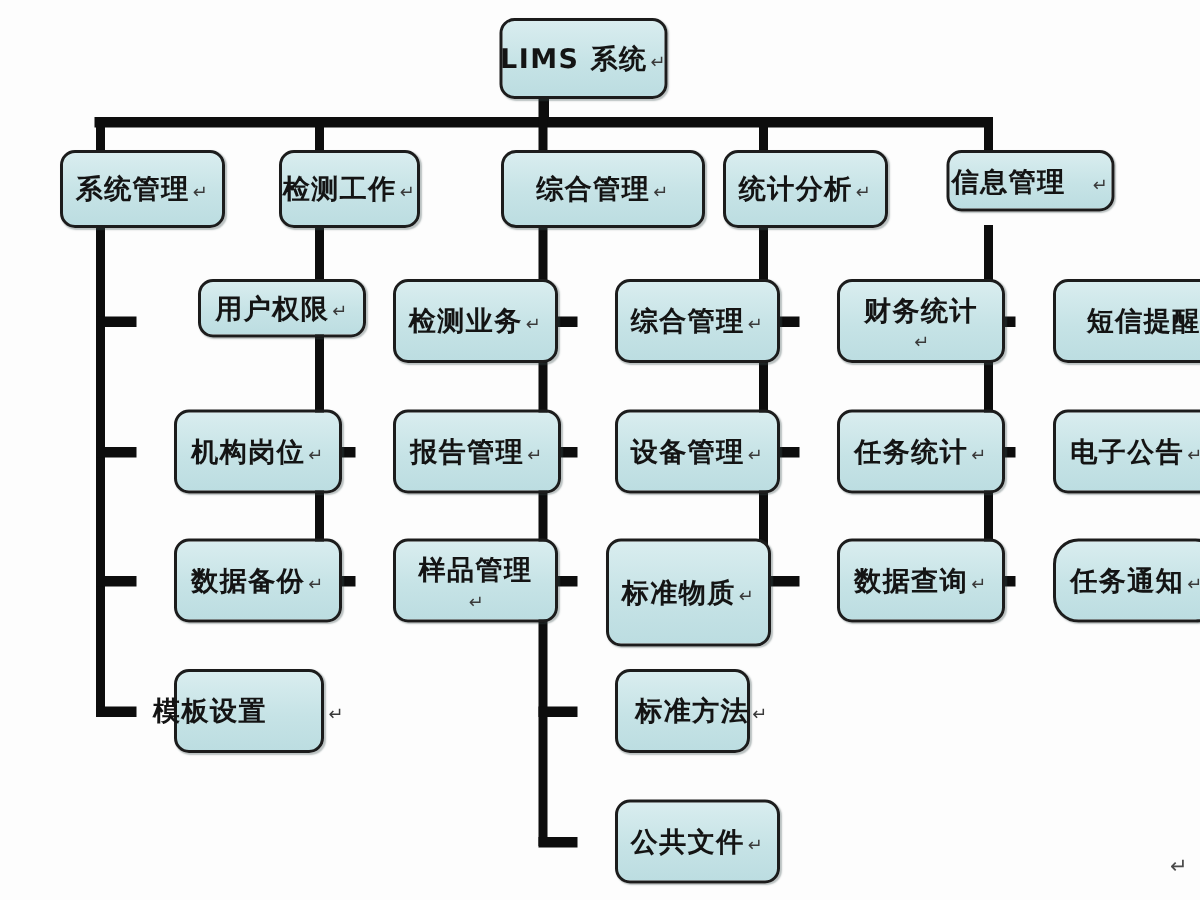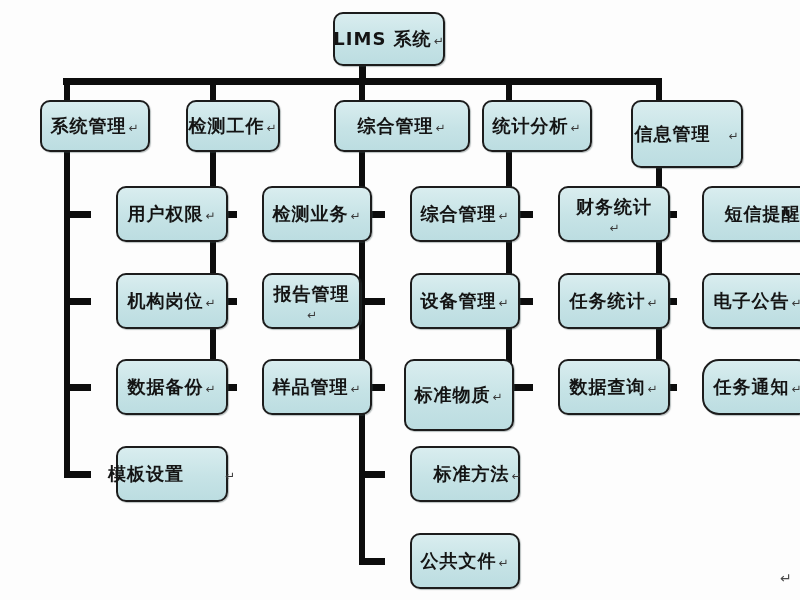--- a/index.html
+++ b/index.html
@@ -77,68 +77,68 @@
       <span class="ret">↵</span>
   </div>
   <div class="node" style="left:306px;top:100px;width:136px;height:52px;">
     <span>综合管理</span>
       <span class="ret">↵</span>
   </div>
   <div class="node" style="left:454px;top:100px;width:110px;height:52px;">
     <span>统计分析</span>
       <span class="ret">↵</span>
   </div>
-  <div class="node" style="left:603px;top:100px;width:112px;height:68px;gap:16px;">
+  <div class="node" style="left:603px;top:100px;width:112px;height:41px;gap:16px;">
     <span>信息管理</span>
       <span class="ret">↵</span>
   </div>
 
-  <div class="node" style="left:88px;top:186px;width:112px;height:56px;font-family:Liberation Serif, serif;">
+  <div class="node" style="left:104px;top:186px;width:112px;height:39px;font-family:Liberation Serif, serif;">
     <span>用户权限</span>
       <span class="ret">↵</span>
   </div>
   <div class="node" style="left:88px;top:273px;width:112px;height:56px;">
     <span>机构岗位</span>
       <span class="ret">↵</span>
   </div>
   <div class="node" style="left:88px;top:359px;width:112px;height:56px;">
     <span>数据备份</span>
       <span class="ret">↵</span>
   </div>
-  <div class="node" style="left:88px;top:446px;width:112px;height:56px;gap:39px;">
+  <div class="node" style="left:88px;top:446px;width:100px;height:56px;gap:39px;">
     <span>模板设置</span>
       <span class="ret">↵</span>
   </div>
 
   <div class="node" style="left:234px;top:186px;width:110px;height:56px;">
     <span>检测业务</span>
       <span class="ret">↵</span>
   </div>
-  <div class="node" style="left:234px;top:273px;width:99px;height:56px;flex-direction:column;">
+  <div class="node" style="left:234px;top:273px;width:112px;height:56px;">
     <span>报告管理</span>
       <span class="ret">↵</span>
   </div>
-  <div class="node" style="left:234px;top:359px;width:110px;height:56px;">
+  <div class="node" style="left:234px;top:359px;width:110px;height:56px;flex-direction:column;">
     <span>样品管理</span>
       <span class="ret">↵</span>
   </div>
 
   <div class="node" style="left:382px;top:186px;width:110px;height:56px;">
     <span>综合管理</span>
       <span class="ret">↵</span>
   </div>
   <div class="node" style="left:382px;top:273px;width:110px;height:56px;">
     <span>设备管理</span>
       <span class="ret">↵</span>
   </div>
   <div class="node" style="left:376px;top:359px;width:110px;height:72px;">
     <span>标准物质</span>
       <span class="ret">↵</span>
   </div>
-  <div class="node" style="left:382px;top:446px;width:110px;height:56px;padding-left:26px;">
+  <div class="node" style="left:382px;top:446px;width:90px;height:56px;padding-left:26px;">
     <span>标准方法</span>
       <span class="ret">↵</span>
   </div>
   <div class="node" style="left:382px;top:533px;width:110px;height:56px;">
     <span>公共文件</span>
       <span class="ret">↵</span>
   </div>
 
   <div class="node" style="left:530px;top:186px;width:112px;height:56px;flex-direction:column;">
     <span>财务统计</span>

